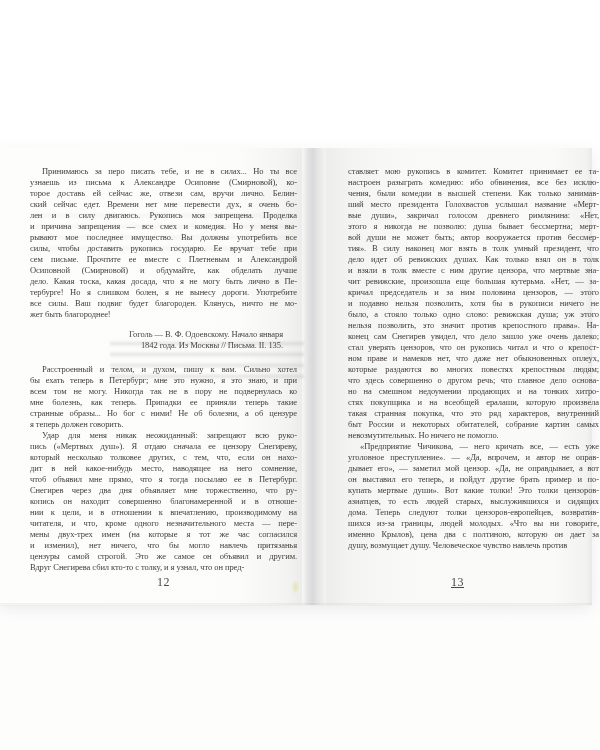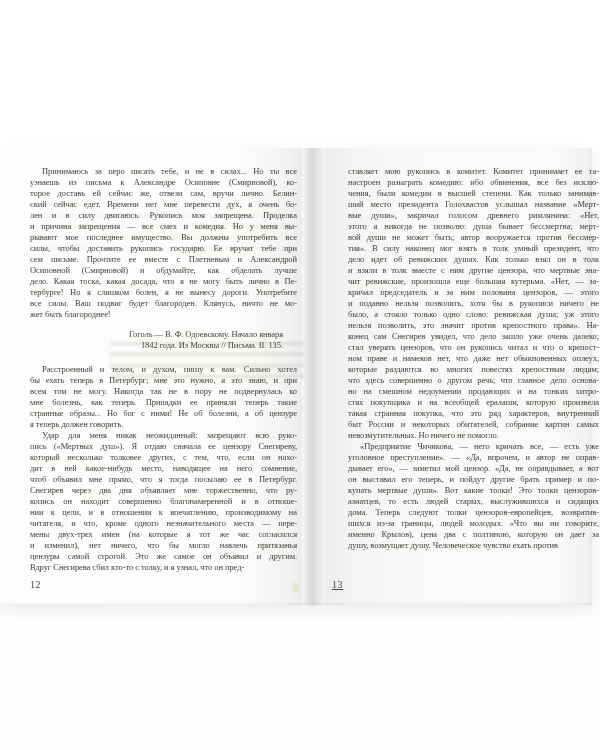--- a/index.html
+++ b/index.html
@@ -84,22 +84,22 @@
   .line.ind  { text-indent: 12px; }
   .para-citation {
     margin: 9px 14px 13px 0;
     color: #47433f;
   }
   .para-citation .line { text-align-last: right; }
   .page-number {
     position: absolute;
     bottom: 15px;
     width: 100%;
-    text-align: left;
-    font-size: 10px;
+    text-align: center;
+    font-size: 12px;
     color: #4b4743;
     letter-spacing: 0.5px;
   }
   .page-number-left  { left: 30px; width: 267px; }
   .page-number-right { left: 6px;  width: 251px; text-decoration: underline; }
   
   .bleed {
     position: absolute;
     pointer-events: none;
     background: repeating-linear-gradient(180deg,
@@ -224,20 +224,20 @@
           <div class="para">
             <div class="line ind">«Предприятие Чичикова, — него кричать все, — есть уже</div>
             <div class="line">уголовное преступление». — «Да, впрочем, и автор не оправ-</div>
             <div class="line">дывает его», — заметил мой цензор. «Да, не оправдывает, а вот</div>
             <div class="line">он выставил его теперь, и пойдут другие брать пример и по-</div>
             <div class="line">купать мертвые души». Вот какие толки! Это толки цензоров-</div>
             <div class="line">азиатцев, то есть людей старых, выслужившихся и сидящих</div>
             <div class="line">дома. Теперь следуют толки цензоров-европейцев, возвратив-</div>
             <div class="line">шихся из-за границы, людей молодых. «Что вы ни говорите,</div>
             <div class="line">именно Крылов), цена два с полтиною, которую он дает за</div>
-            <div class="line last">душу, возмущает душу. Человеческое чувство ехать против</div>
+            <div class="line last">душу, возмущает душу. Человеческое чувство навлечь против</div>
           </div>
         </div>
       <div class="page-number page-number-right">13</div>
     </div>
 
   </div>
 </div>
 
 </body></html>

